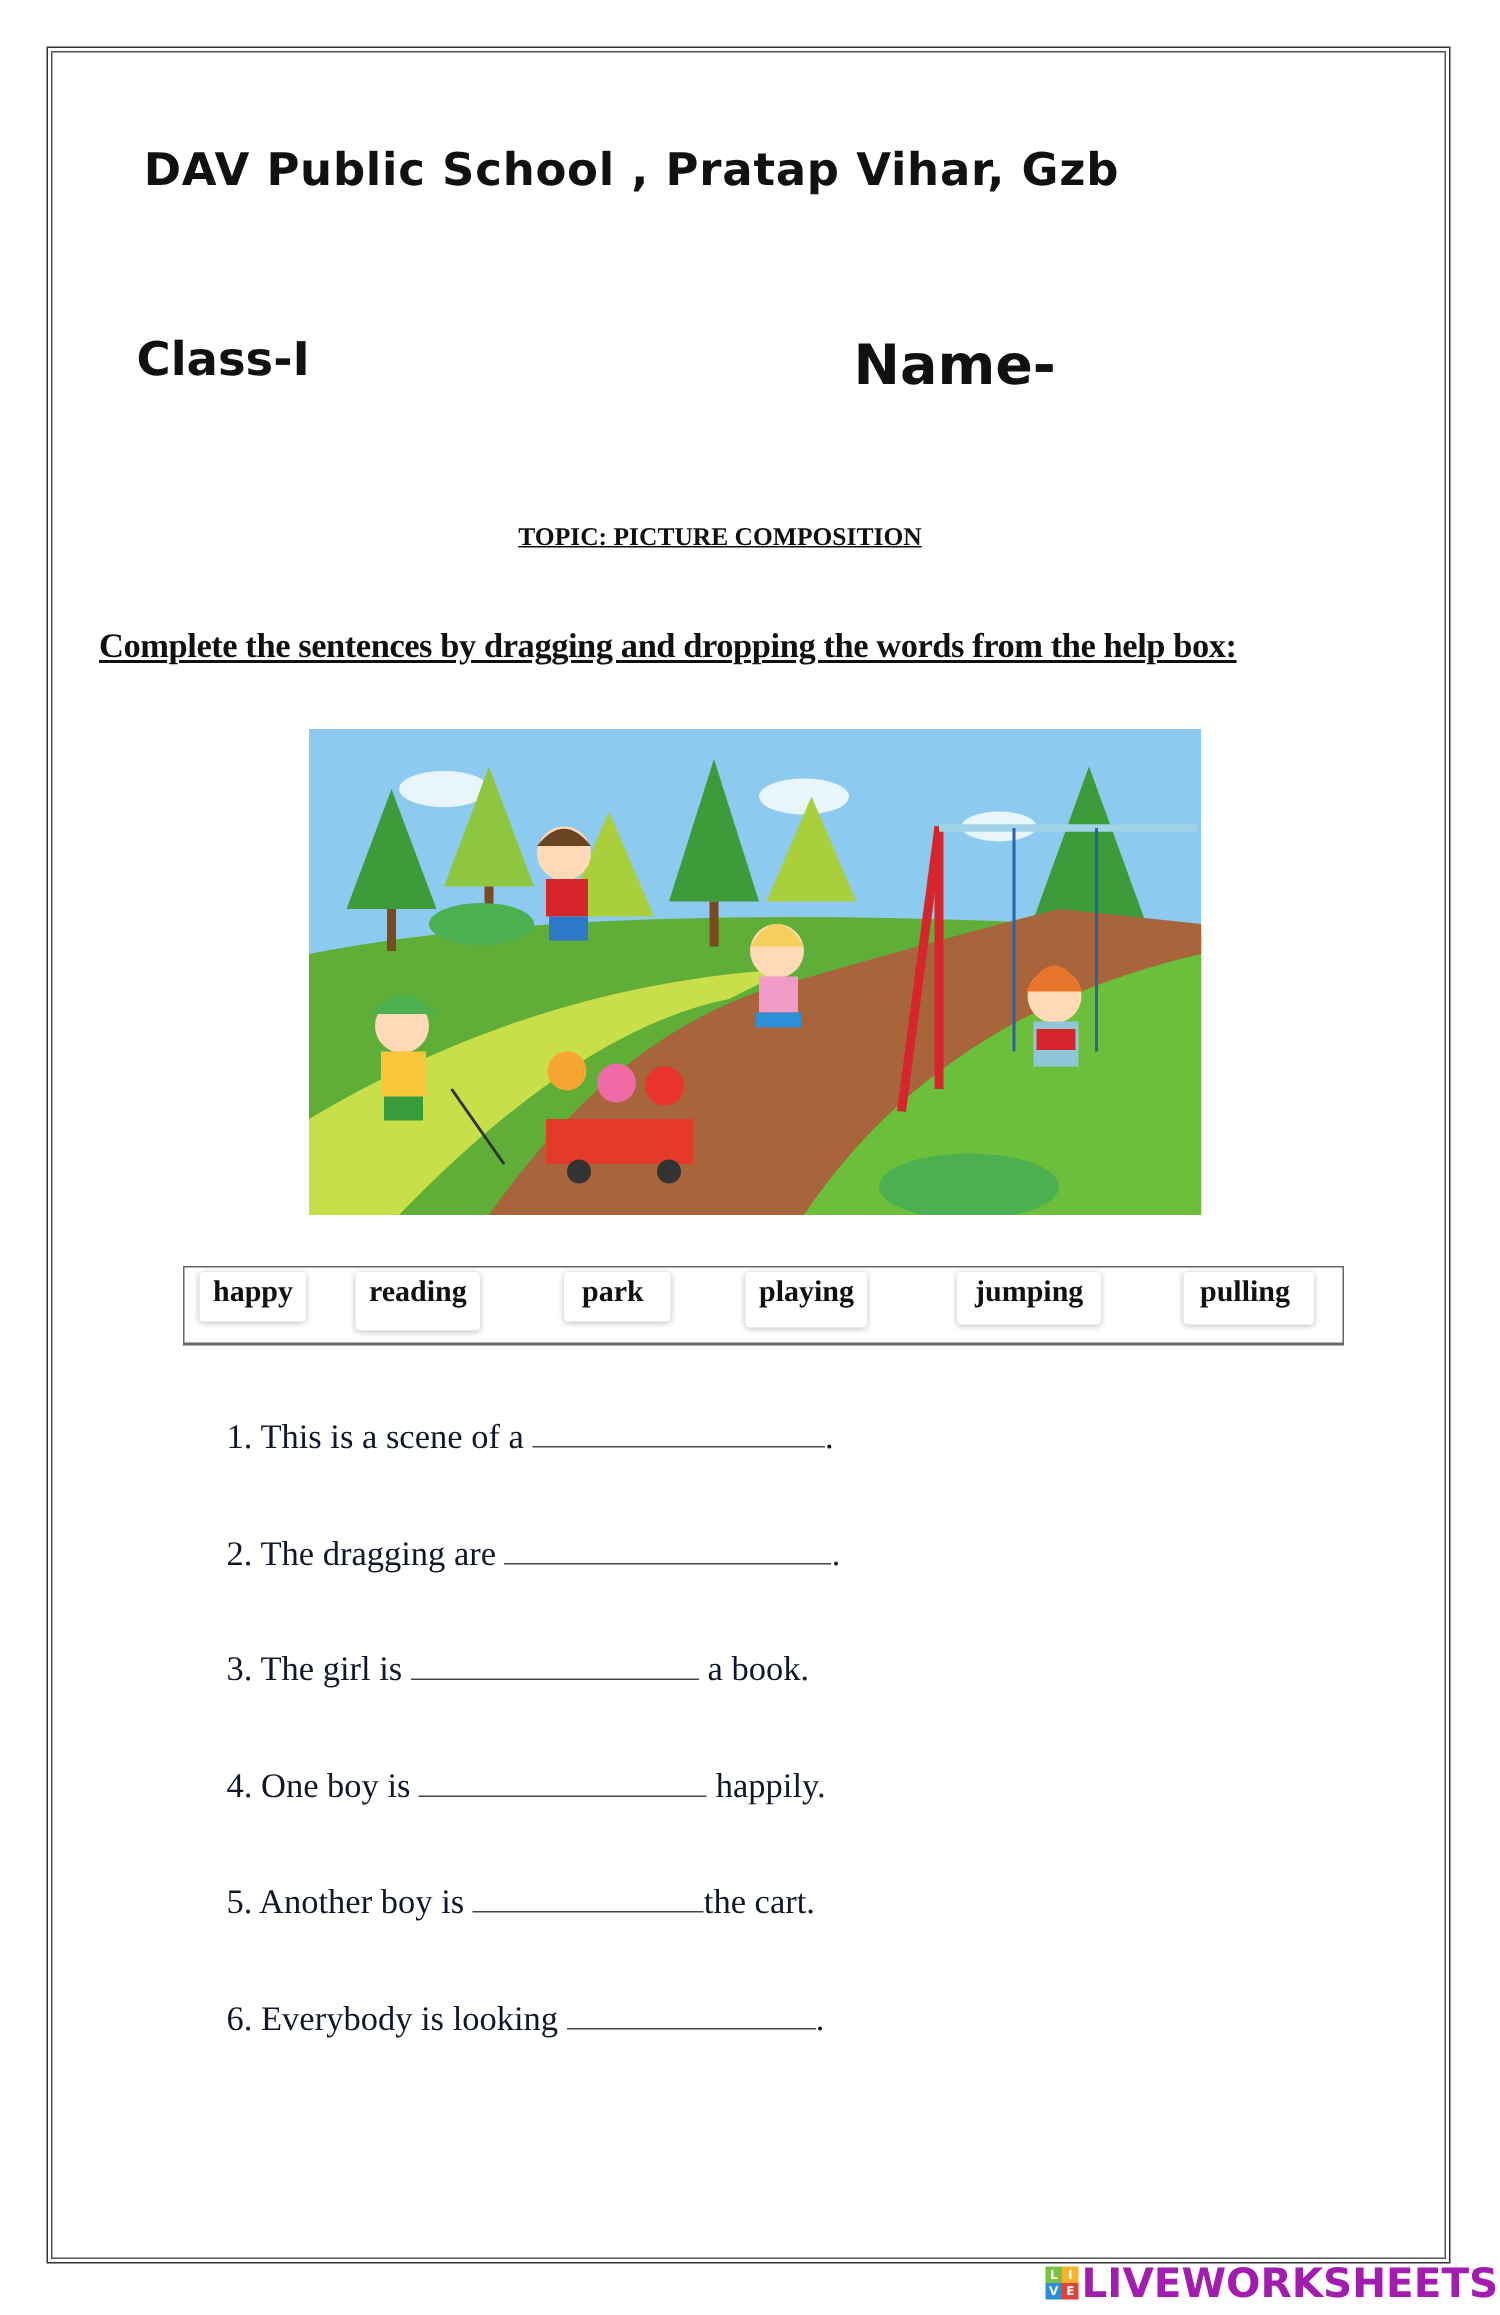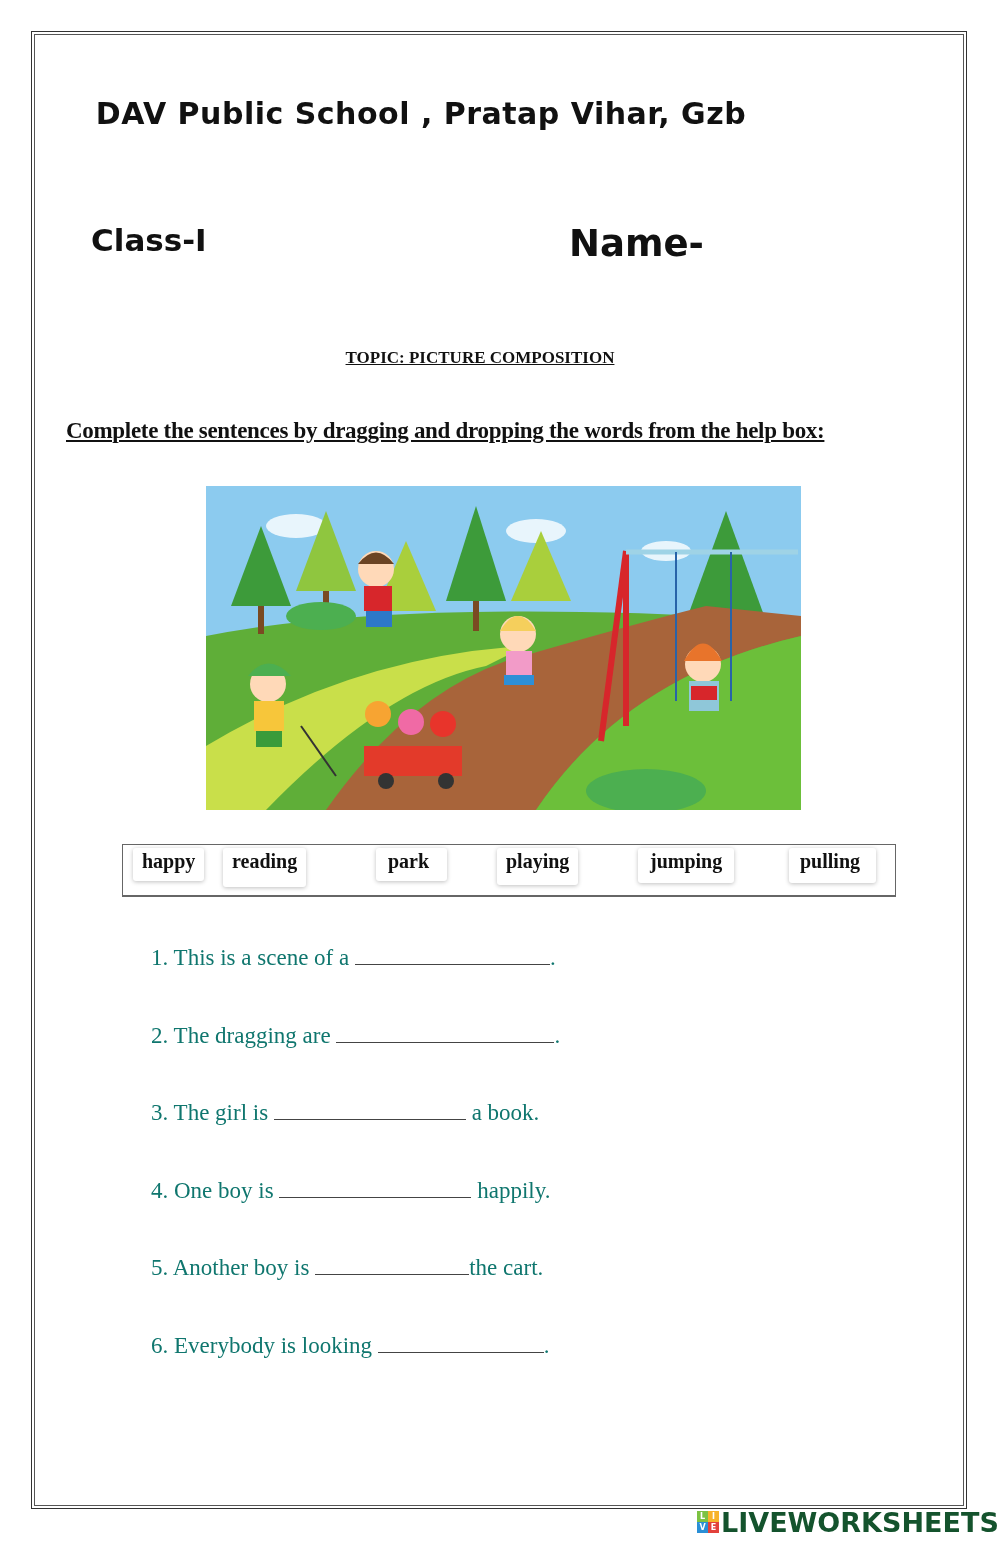--- a/index.html
+++ b/index.html
@@ -7,26 +7,26 @@
   .frame { position: absolute; left: 31px; top: 31px; width: 934px; height: 1476px; border: 1px solid #333; }
   .frame-inner { position: absolute; left: 34px; top: 34px; width: 928px; height: 1470px; border: 1px solid #555; }
   .school { position: absolute; top: 96px; left: 0; width: 842px; text-align: center; font-family: "DejaVu Sans", sans-serif; font-weight: bold; font-size: 30px; letter-spacing: 0.5px; }
   .cls { position: absolute; top: 222px; left: 91px; font-weight: bold; font-size: 31px; }
   .name { position: absolute; top: 222px; left: 569px; font-weight: bold; font-size: 37px; }
   .topic { position: absolute; top: 348px; left: 0; width: 960px; text-align: center; font-family: "Liberation Serif", serif; font-weight: bold; font-size: 17px; text-decoration: underline; }
   .instr { position: absolute; top: 418px; left: 66px; width: 880px; font-family: Liberation Serif, serif; font-weight: bold; font-size: 23px; text-decoration: underline; white-space: nowrap; letter-spacing: -0.3px; }
   .picture { position: absolute; left: 206px; top: 486px; width: 595px; height: 324px; overflow: hidden; }
   .helpbox { position: absolute; left: 122px; top: 844px; width: 772px; height: 50px; border: 1px solid #666; border-bottom-width: 2px; }
   .chip { position: absolute; top: 3px; padding: 2px 9px 8px 9px; background: #fff; border-radius: 3px; box-shadow: 0 1px 4px rgba(0,0,0,0.25); font-family: "Liberation Serif", serif; font-weight: bold; font-size: 20px; cursor: grab; text-align: center; }
-  .q { position: absolute; left: 151px; font-family: "Liberation Serif", serif; font-size: 23px; white-space: nowrap; color: #0f766e; }
+  .q { position: absolute; left: 151px; font-family: "Liberation Serif", serif; font-size: 23px; white-space: nowrap; color: #0f172a; }
   .blank { display: inline-block; border-bottom: 1px solid #444; height: 20px; vertical-align: baseline; }
   .logo { position: absolute; left: 697px; top: 1507px; height: 30px; display: flex; align-items: center; }
   .logo-icon { width: 22px; height: 22px; display: grid; grid-template-columns: 11px 11px; grid-template-rows: 11px 11px; margin-right: 2px; }
   .logo-icon span { font-family: "DejaVu Sans", sans-serif; font-weight: bold; font-size: 8px; color: #fff; text-align: center; line-height: 11px; }
-  .logo-text { font-family: "DejaVu Sans", sans-serif; font-weight: bold; font-size: 27px; color: #14532d; letter-spacing: 0px; }
+  .logo-text { font-family: "DejaVu Sans", sans-serif; font-weight: bold; font-size: 27px; color: #a21caf; letter-spacing: 0px; }
 </style>
 </head>
 <body>
 
 <div class="frame"></div>
 <div class="frame-inner"></div>
 
 <div class="school">DAV Public School , Pratap Vihar, Gzb</div>
 <div class="cls">Class-I</div>
 <div class="name">Name-</div>
@@ -83,21 +83,21 @@
     <circle cx="172" cy="228" r="13" fill="#f7a432"></circle>
     <circle cx="205" cy="236" r="13" fill="#f06aa5"></circle>
     <circle cx="237" cy="238" r="13" fill="#e8342b"></circle>
     <ellipse cx="440" cy="305" rx="60" ry="22" fill="#4caf50"></ellipse>
     <ellipse cx="115" cy="130" rx="35" ry="14" fill="#4caf50"></ellipse>
   </svg>
 </div>
 
 <div class="helpbox">
   <span class="chip" style="left:10px">happy</span>
-  <span class="chip" style="left:100px;padding-bottom:14px">reading</span>
+  <span class="chip" style="left:114px;padding-bottom:14px">reading</span>
   <span class="chip" style="left:253px;padding-left:12px;padding-right:18px">park</span>
   <span class="chip" style="left:374px;padding-bottom:12px">playing</span>
   <span class="chip" style="left:515px;padding-bottom:10px;padding-left:12px;padding-right:12px">jumping</span>
   <span class="chip" style="left:666px;padding-bottom:10px;padding-left:11px;padding-right:16px">pulling</span>
 </div>
 
 <div class="q" style="top:944px">
   <span>1.</span>
   <span>This is a scene of a</span>
   <span class="blank" style="width:195px"></span><span>.</span>

